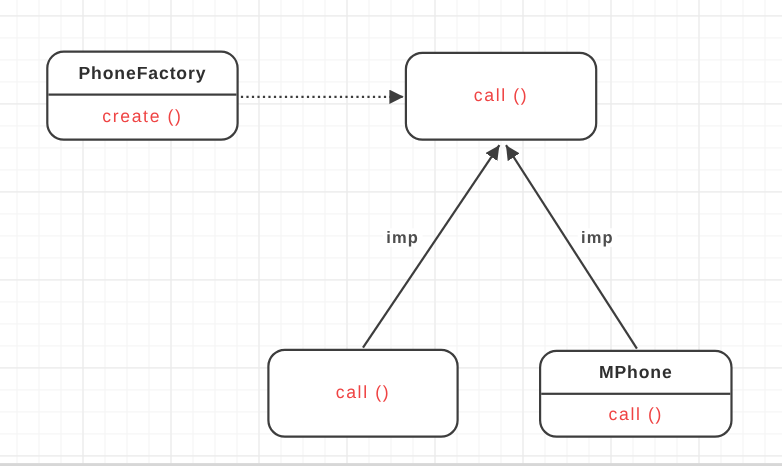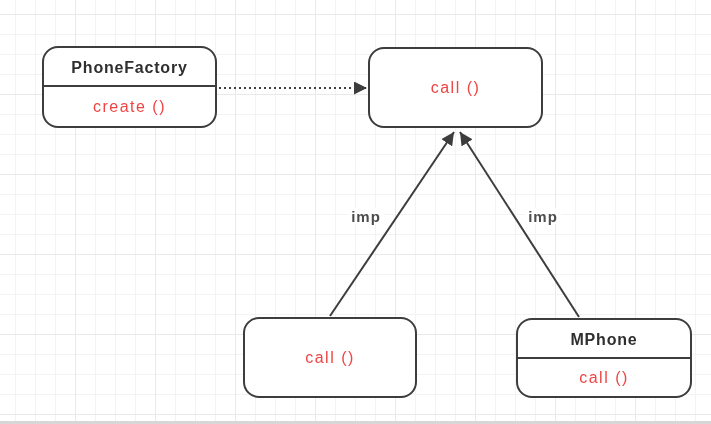--- a/index.html
+++ b/index.html
@@ -54,21 +54,21 @@
     font-size: 16px;
     letter-spacing: 1.5px;
     color: #ef4444;
     white-space: pre;
     text-align: center;
   }
 
   #node-phonefactory { left: 42px;  top: 46px;  width: 175px; height: 82px; }
   #node-phone        { left: 368px; top: 47px;  width: 175px; height: 81px; }
   #node-iphone       { left: 243px; top: 317px; width: 174px; height: 81px; }
-  #node-mphone       { left: 490px; top: 318px; width: 176px; height: 80px; margin-left: 26px; }
+  #node-mphone       { left: 490px; top: 318px; width: 176px; height: 80px; }
 
   svg.edges {
     position: absolute;
     left: 0; top: 0;
     width: 711px; height: 424px;
     z-index: 3;
     pointer-events: none;
   }
   svg.edges line { stroke-width: 2; fill: none; pointer-events: stroke; }
   svg.edges line.dashed { stroke-dasharray: 2 3; }

